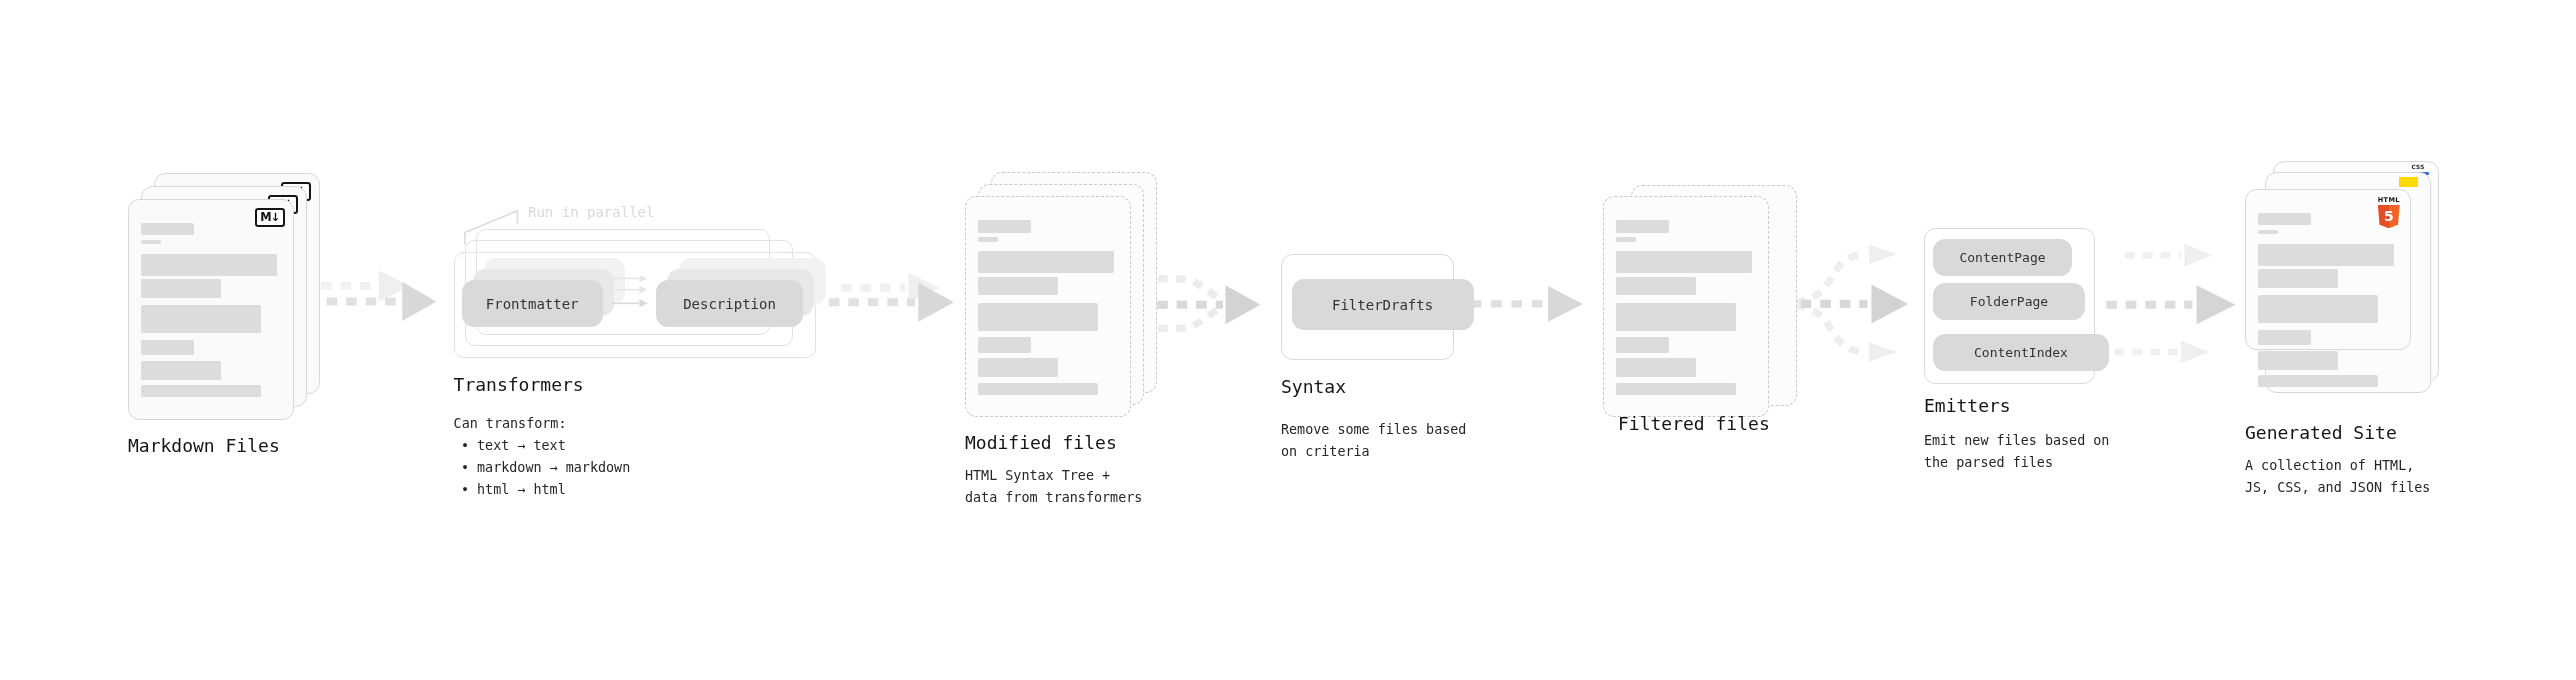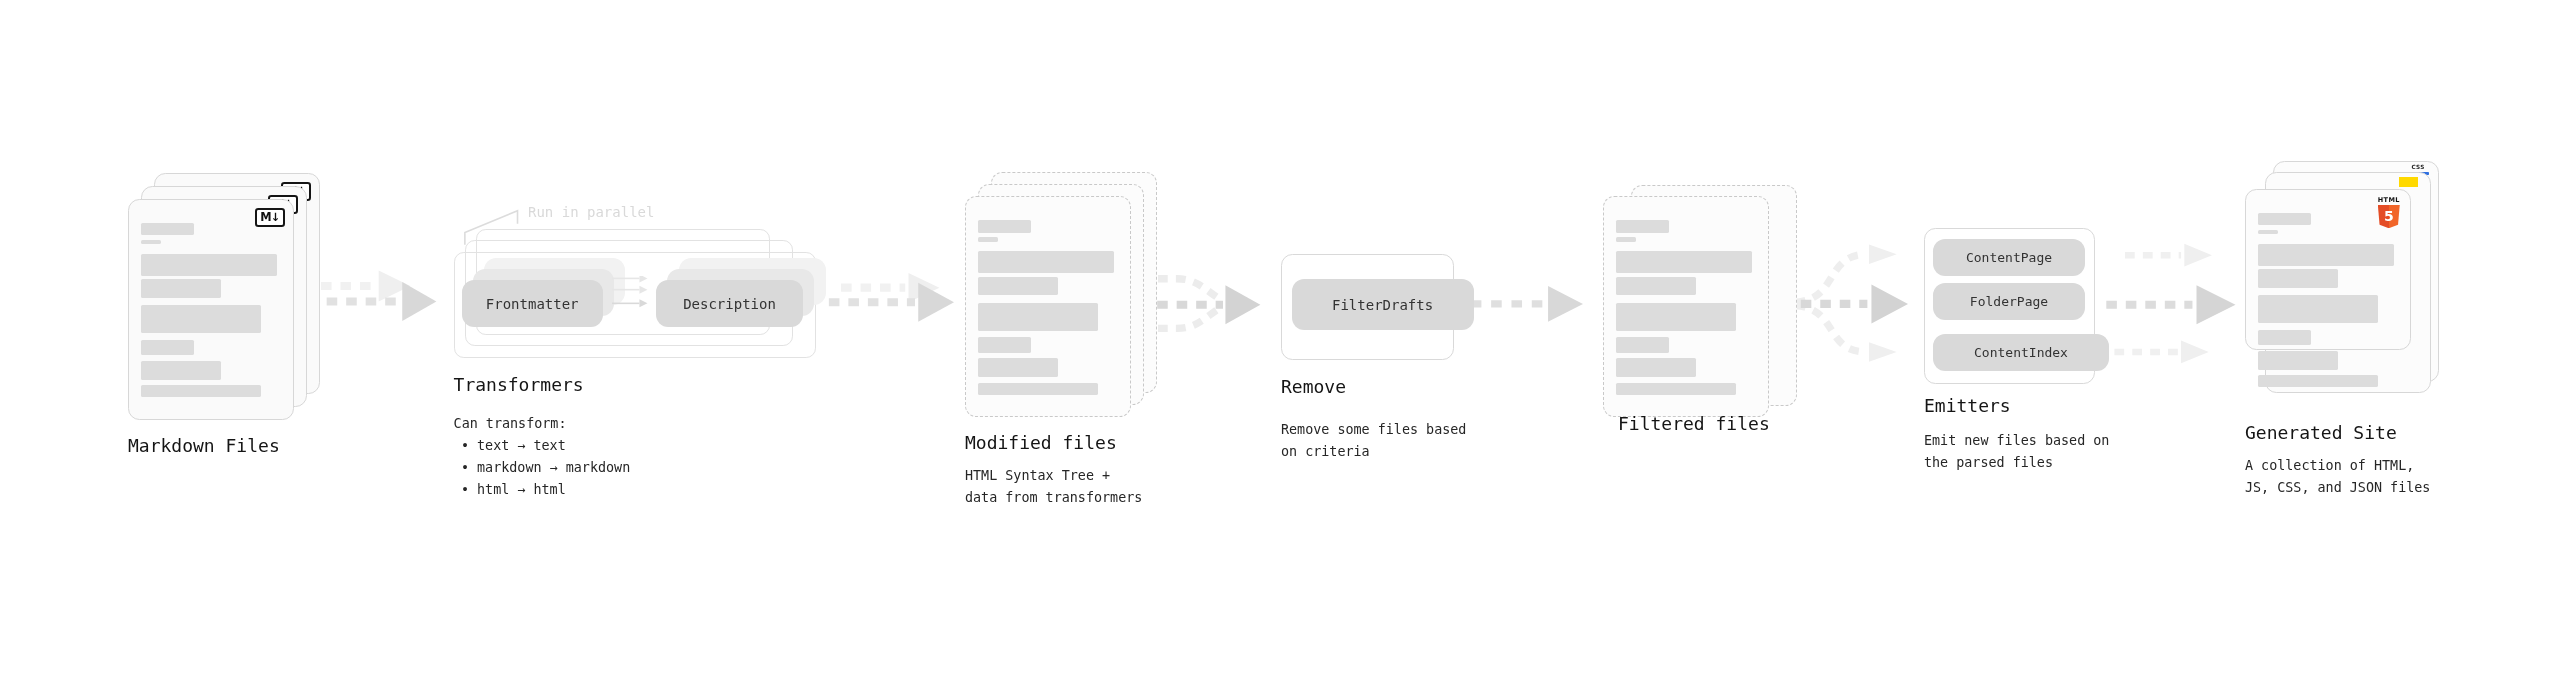--- a/index.html
+++ b/index.html
@@ -191,21 +191,21 @@
       <div>Can transform:</div>
       <div class="bullet">• text → text</div>
       <div class="bullet">• markdown → markdown</div>
       <div class="bullet">• html → html</div>
     </div>
   </div>
 
   <div class="stage" style="left:1281px;top:254px;width:203px;height:228px;">
     <div class="group-box" style="left:0;top:0;width:173px;height:106px;"></div>
     <div class="pill" style="left:10.6px;top:25px;width:182px;height:51px;">FilterDrafts</div>
-    <div class="stage-title" style="left:0;top:122px;">Remove</div>
+    <div class="stage-title" style="left:0;top:122px;">Syntax</div>
     <div class="stage-desc" style="left:0;top:165px;">
       <div>Remove some files based</div>
       <div>on criteria</div>
     </div>
   </div>
 
   <div class="stage" style="left:1603px;top:185px;width:199px;height:276px;">
     <div class="file-card dashed" style="left:28.4px;top:0;"></div>
     <div class="file-card dashed" style="left:0;top:11.4px;">
       <div class="skel">
@@ -217,21 +217,21 @@
           <div class="skel-bar"></div>
           <div class="skel-bar"></div>
           <div class="skel-bar"></div>
         </div>
     </div>
     <div class="stage-title" style="left:0;top:228px;margin-left:15px;">Filtered files</div>
   </div>
 
   <div class="stage" style="left:1924px;top:228px;width:211px;height:260px;">
     <div class="group-box" style="left:0;top:0;width:171px;height:156px;"></div>
-    <div class="pill" style="left:9px;top:10.6px;width:152px;height:37px;font-size:13px;">ContentPage</div>
+    <div class="pill" style="left:9px;top:10.6px;width:139px;height:37px;font-size:13px;">ContentPage</div>
     <div class="pill" style="left:9px;top:55px;width:152px;height:37px;font-size:13px;">FolderPage</div>
     <div class="pill" style="left:9px;top:106px;width:176px;height:37px;font-size:13px;">ContentIndex</div>
     <div class="stage-title" style="left:0;top:167px;">Emitters</div>
     <div class="stage-desc" style="left:0;top:202px;">
       <div>Emit new files based on</div>
       <div>the parsed files</div>
     </div>
   </div>
 
   <div class="stage" style="left:2245px;top:161px;width:203px;height:341px;">

